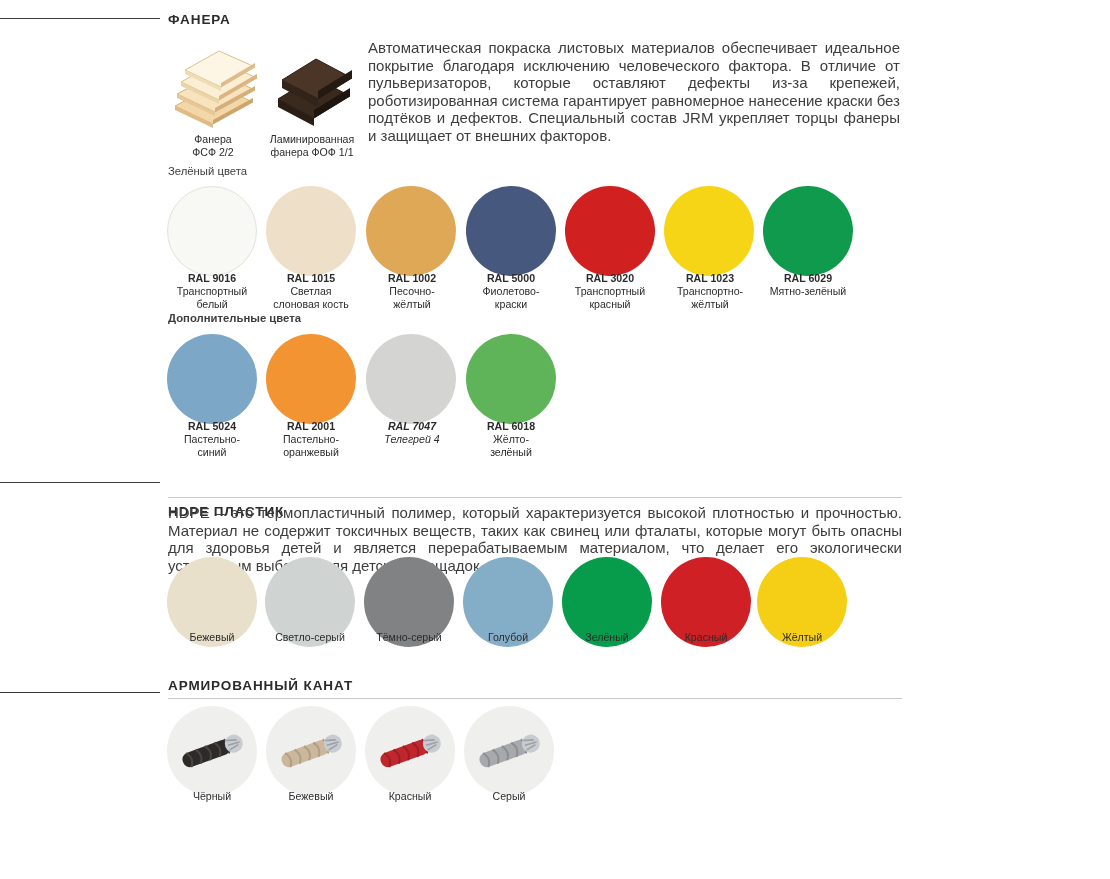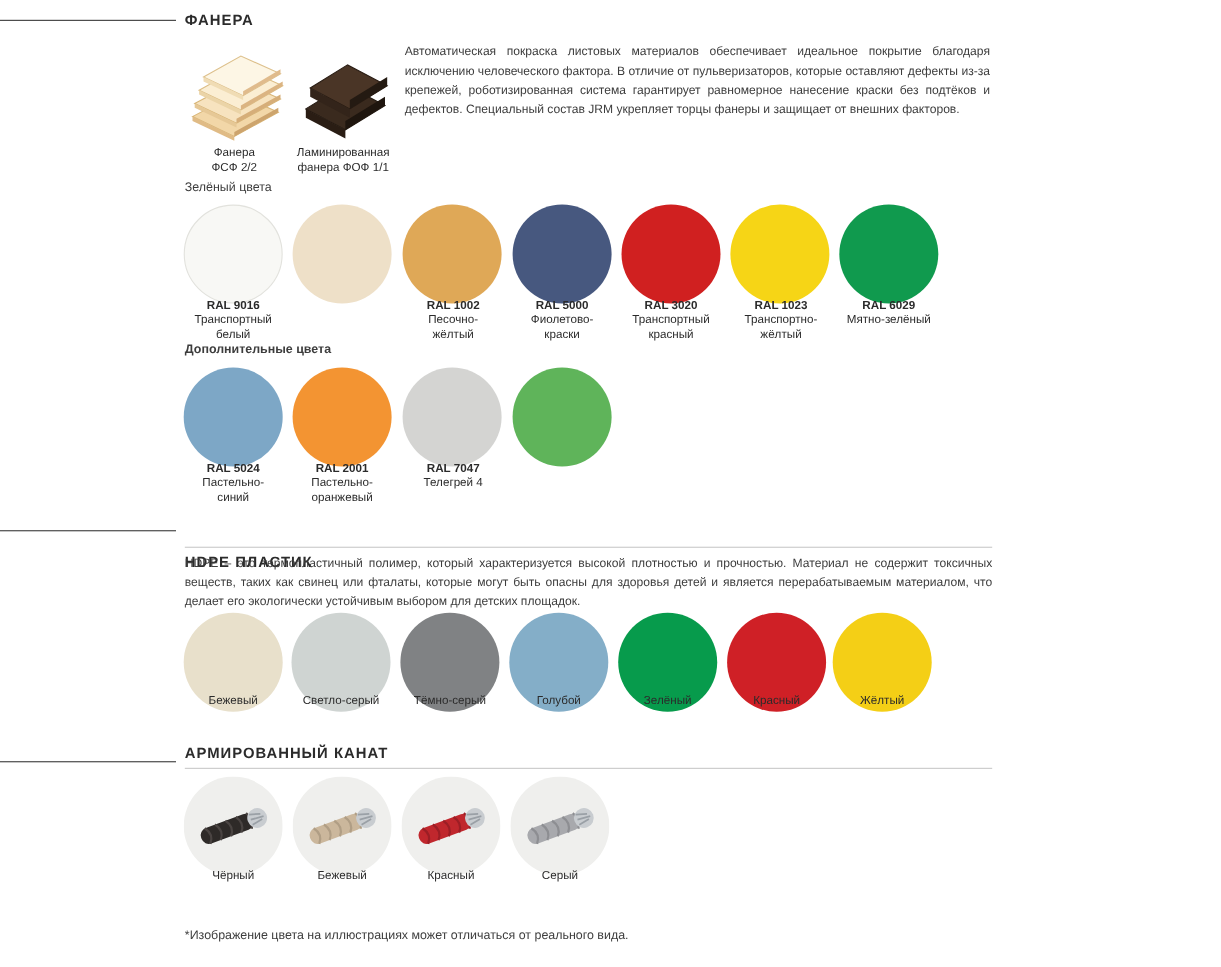--- a/index.html
+++ b/index.html
@@ -22,21 +22,21 @@
     letter-spacing: 0.9px;
     color: #2b2b2b;
     text-transform: uppercase;
   }
   .hr-line {
     position: absolute;
     height: 1px;
     background: #3a3a3a;
   }
   .body-text {
-    font-size: 11px;
+    font-size: 15px;
     line-height: 17.5px;
     color: #3d3d3d;
     text-align: justify;
   }
   .subtitle {
     font-size: 11.3px;
     color: #3d3d3d;
   }
   .swatch-label {
     font-size: 10.6px;
@@ -103,20 +103,22 @@
 
   <div class="abs body-text" style="left:368px; top:39px; width:532px;">Автоматическая покраска листовых материалов обеспечивает идеальное покрытие благодаря исключению человеческого фактора. В отличие от пульверизаторов, которые оставляют дефекты из-за крепежей, роботизированная система гарантирует равномерное нанесение краски без подтёков и дефектов. Специальный состав JRM укрепляет торцы фанеры и защищает от внешних факторов.</div>
 
   <div class="abs subtitle" style="left:168px; top:165px;">Зелёный цвета</div>
 
   <div class="abs circle" style="left:167px; top:186px; width:90px; height:90px; background:#f8f8f5; border:1px solid #e2e2dd;"></div>
   <div class="abs swatch-label" style="left:156px; top:272px; width:112px; white-space:pre-line;"><span class="code">RAL 9016</span><br><span>Транспортный
 белый</span></div>
 
   <div class="abs circle" style="left:266px; top:186px; width:90px; height:90px; background:#eee0c8;"></div>
+  <div class="abs swatch-label" style="left:251px; top:272px; width:120px; white-space:pre-line;"><span class="code">RAL 1015</span><br><span>Светлая
+слоновая кость</span></div>
 
   <div class="abs circle" style="left:366px; top:186px; width:90px; height:90px; background:#dfa857;"></div>
   <div class="abs swatch-label" style="left:356px; top:272px; width:112px; white-space:pre-line;"><span class="code">RAL 1002</span><br><span>Песочно-
 жёлтый</span></div>
 
   <div class="abs circle" style="left:466px; top:186px; width:90px; height:90px; background:#47587f;"></div>
   <div class="abs swatch-label" style="left:455px; top:272px; width:112px; white-space:pre-line;"><span class="code">RAL 5000</span><br><span>Фиолетово-
 краски</span></div>
 
   <div class="abs circle" style="left:565px; top:186px; width:90px; height:90px; background:#d02020;"></div>
@@ -134,23 +136,25 @@
 
   <div class="abs circle" style="left:167px; top:334px; width:90px; height:90px; background:#7da7c6;"></div>
   <div class="abs swatch-label" style="left:156px; top:420px; width:112px; white-space:pre-line;"><span class="code">RAL 5024</span><br><span>Пастельно-
 синий</span></div>
 
   <div class="abs circle" style="left:266px; top:334px; width:90px; height:90px; background:#f39432;"></div>
   <div class="abs swatch-label" style="left:251px; top:420px; width:120px; white-space:pre-line;"><span class="code">RAL 2001</span><br><span>Пастельно-
 оранжевый</span></div>
 
   <div class="abs circle" style="left:366px; top:334px; width:90px; height:90px; background:#d4d4d2;"></div>
-  <div class="abs swatch-label" style="left:356px; top:420px; width:112px; white-space:pre-line;"><span class="code">RAL 7047</span><br><span>Телегрей 4</span></div>
+  <div class="abs swatch-label" style="left:356px; top:420px; width:112px; white-space:pre-line;font-style:italic;"><span class="code">RAL 7047</span><br><span>Телегрей 4</span></div>
 
   <div class="abs circle" style="left:466px; top:334px; width:90px; height:90px; background:#5fb45a;"></div>
+  <div class="abs swatch-label" style="left:455px; top:420px; width:112px; white-space:pre-line;"><span class="code">RAL 6018</span><br><span>Жёлто-
+зелёный</span></div>
 
   <div class="hr-line abs" style="left:0; top:482px; width:160px;"></div>
   <div class="abs" style="left:168px; top:474px;margin-top:28px;">
     <span class="section-title">HDPE ПЛАСТИК</span>
   </div>
   <div class="hr-line abs" style="left:168px; top:497px; width:734px; background:#c9c9c9;"></div>
 
   <div class="abs body-text" style="left:168px; top:504px; width:734px;">HDPE – это термопластичный полимер, который характеризуется высокой плотностью и прочностью. Материал не содержит токсичных веществ, таких как свинец или фталаты, которые могут быть опасны для здоровья детей и является перерабатываемым материалом, что делает его экологически устойчивым выбором для детских площадок.</div>
 
   <div class="abs circle" style="left:167px; top:557px; width:90px; height:90px; background:#e8e0cb;"></div>
@@ -226,15 +230,14 @@
         <rect x="14" y="38" width="50" height="15" rx="7" fill="#a8a9ad"></rect>
         <path d="M20 38 q6 8 0 15 M30 38 q6 8 0 15 M40 38 q6 8 0 15 M50 38 q6 8 0 15 M60 38 q5 8 0 15" stroke="#8d8e92" stroke-width="2" fill="none"></path>
         <ellipse cx="68" cy="45.5" rx="9" ry="9" fill="#c8ccd0"></ellipse>
         <path d="M62 40 l10 3 M62 45 l12 1 M62 50 l10 -2" stroke="#9aa0a6" stroke-width="1.6" fill="none"></path>
       </g>
     </svg>
   </div>
   <div class="abs swatch-label" style="left:459px; top:790px; width:100px;">Серый</div>
 
 
-  <div class="abs footnote" style="left:168px; top:845px; width:700px;">*Изображение цвета на иллюстрациях может отличаться от реального вида.</div>
 
 </div>
 
 </body></html>

